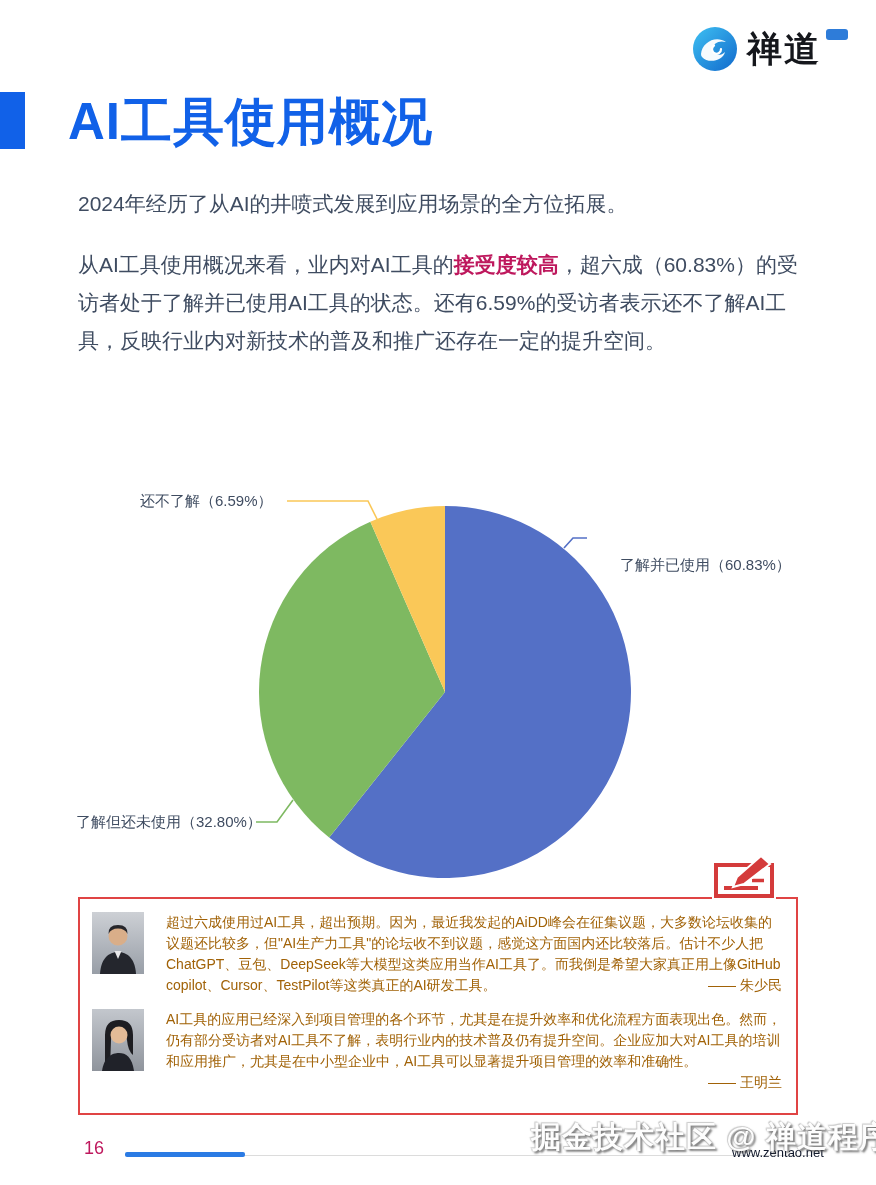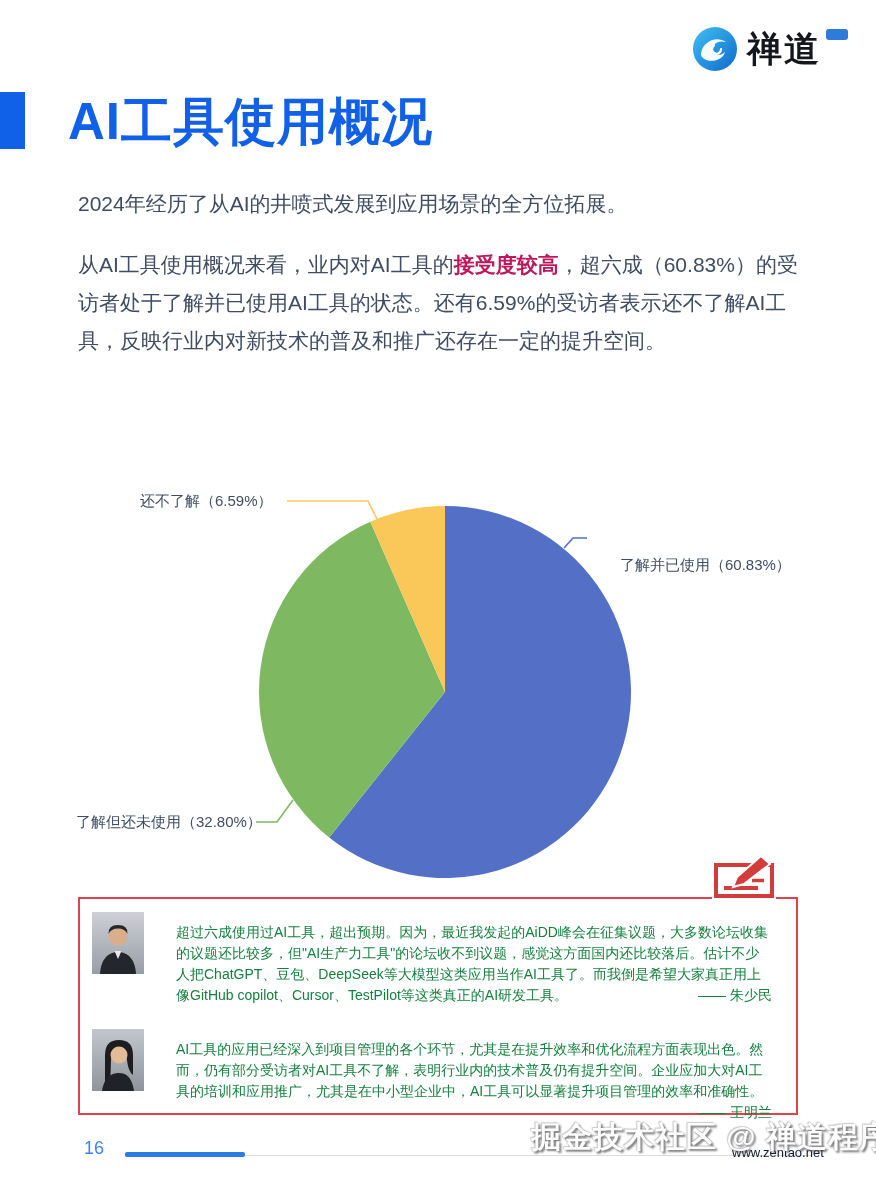--- a/index.html
+++ b/index.html
@@ -33,25 +33,25 @@
 
   
   .note-icon{position:absolute;left:712px;top:855px;width:64px;height:45px;background:#fff;z-index:3;}
 
   
   .quote-box{position:absolute;left:78px;top:897px;width:720px;height:218px;box-sizing:border-box;
              border:2px solid #E04444;background:#fff;padding:13px 14px 8px 12px;
              display:flex;flex-direction:column;gap:13px;}
   .quote-row{display:flex;gap:22px;}
   .avatar{width:52px;height:62px;flex:0 0 52px;}
-  .quote-text{flex:1;margin:10px;font-size:14px;line-height:21px;color:#15803d;}
+  .quote-text{flex:1;margin:0;font-size:14px;line-height:21px;color:#a16207;}
   .quote-author{float:right;margin-left:26px;white-space:nowrap;}
 
   
-  .page-num{position:absolute;left:84px;top:1138px;font-size:18px;color:#3b82f6;}
+  .page-num{position:absolute;left:84px;top:1138px;font-size:18px;color:#be185d;}
   .footer-line{position:absolute;left:125px;top:1155px;width:687px;height:1px;background:#dcdcdc;}
   .footer-accent{position:absolute;left:125px;top:1152px;width:120px;height:5px;background:#2B7BE4;border-radius:2px;}
   .footer-note{position:absolute;left:250px;top:1130px;width:440px;text-align:center;
                font-size:12.5px;font-weight:600;color:#4a4a4a;}
   .watermark{position:absolute;left:531px;top:1117px;font-size:30px;font-weight:700;color:#fdfdfd;
              white-space:nowrap;z-index:6;letter-spacing:1px;
              text-shadow:2px 2px 2px rgba(80,80,80,.7),-1px -1px 1px rgba(140,140,140,.4),0 0 1px rgba(100,100,100,.6);}
   .website{position:absolute;left:700px;top:1145px;font-size:13px;color:#0f172a;z-index:5;margin-left:32px;}
 </style>
 </head>

